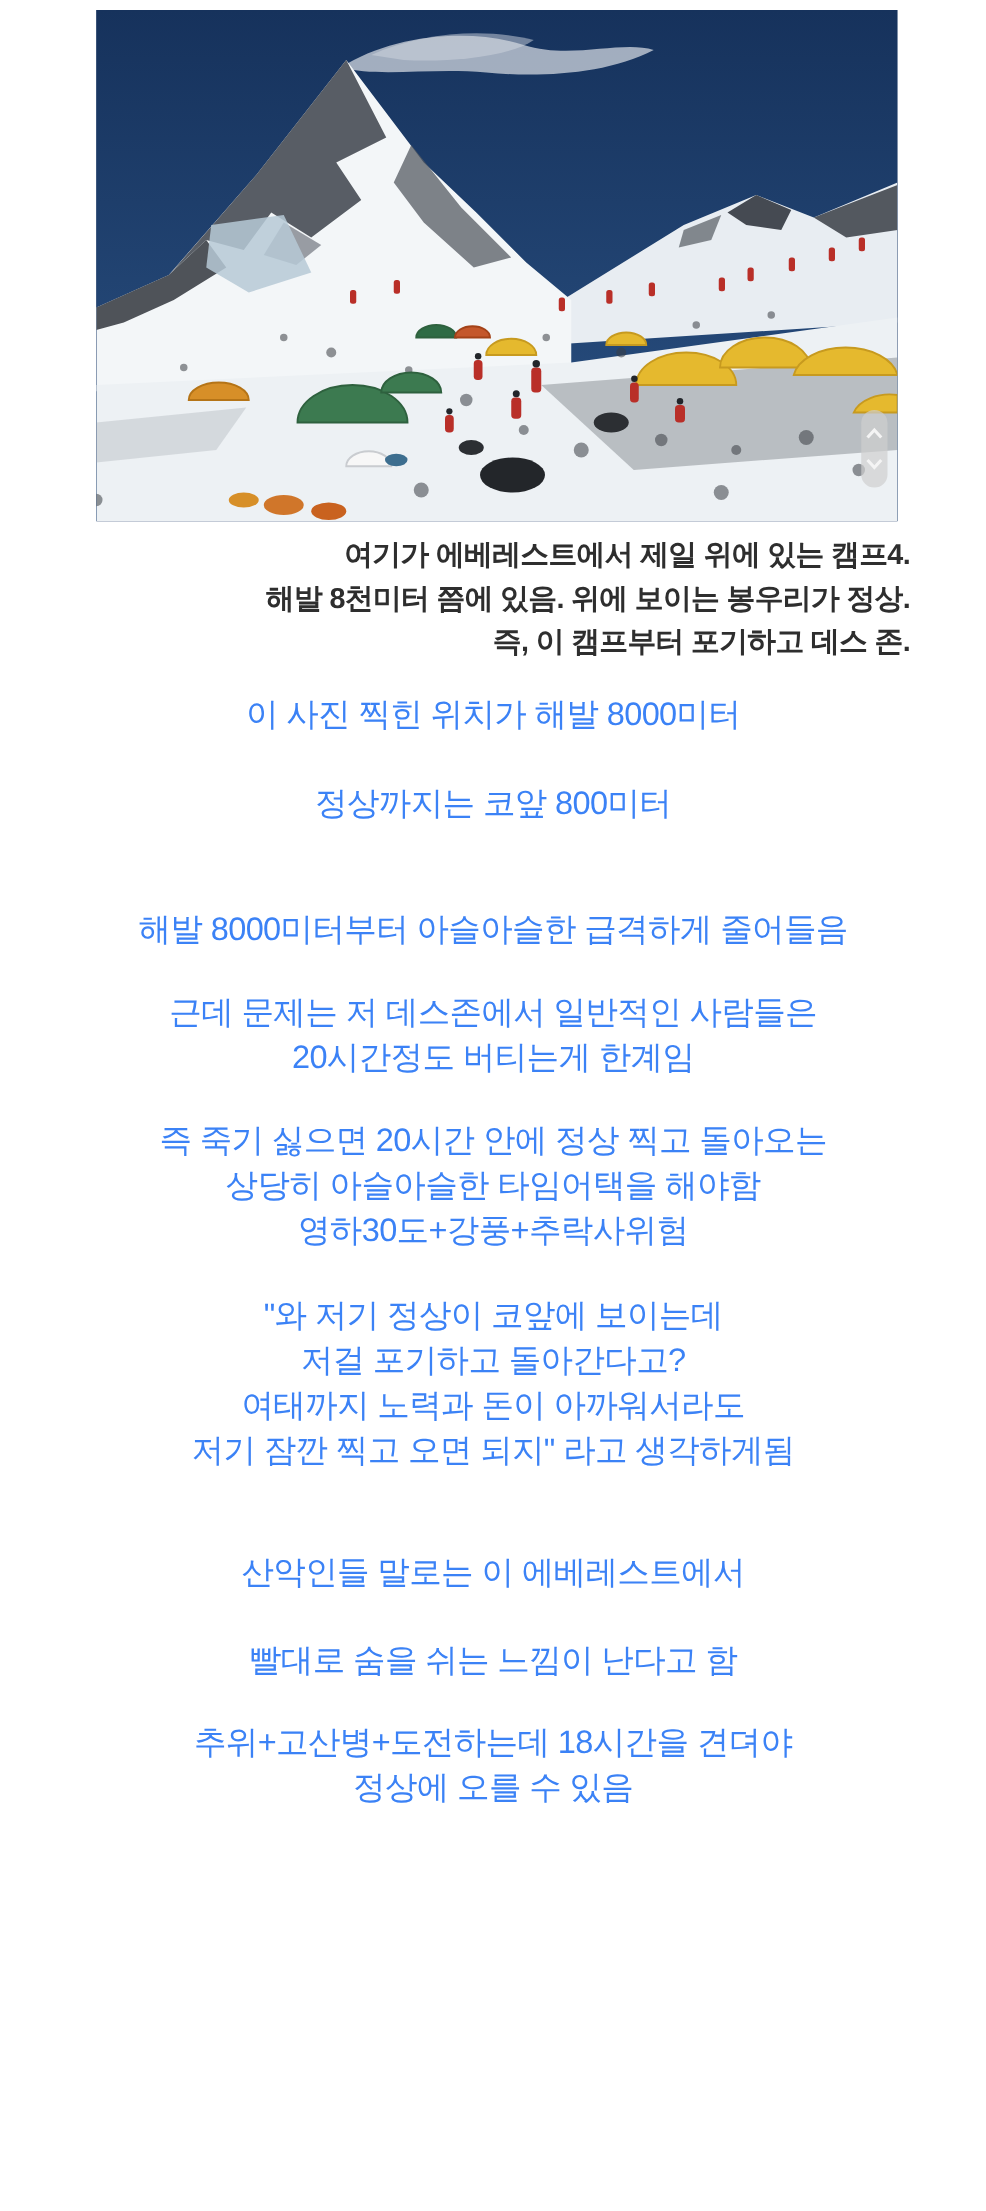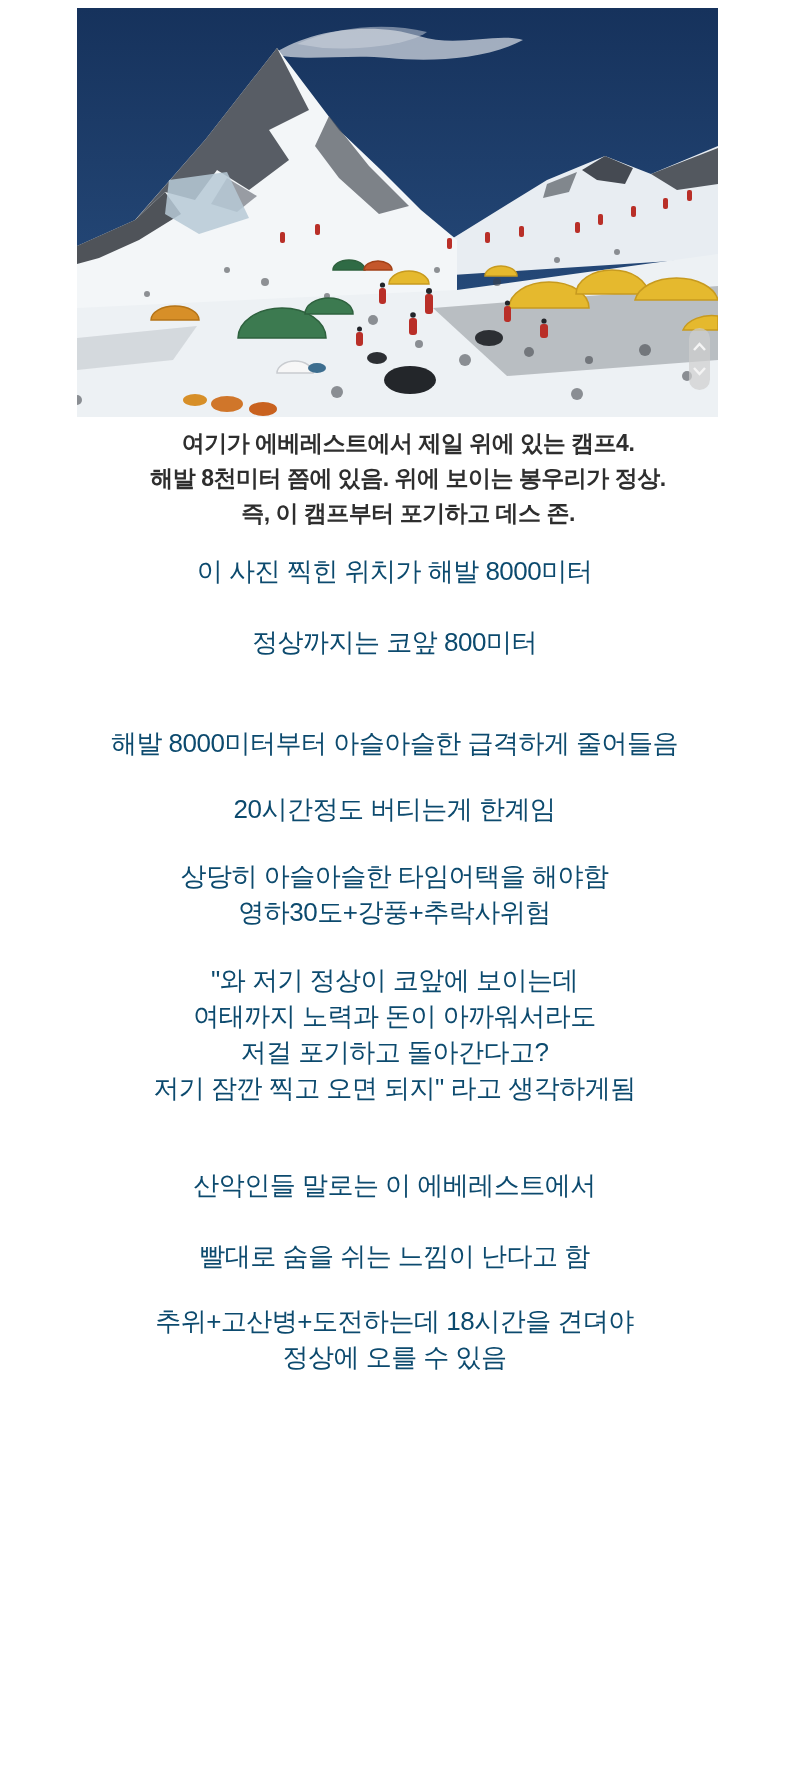--- a/index.html
+++ b/index.html
@@ -30,31 +30,31 @@
   .caption {
     position: absolute;
     left: 88px;
     top: 426px;
     width: 640px;
     font-size: 23px;
     font-weight: 700;
     color: #2e2e2e;
     line-height: 35px;
     letter-spacing: -0.5px;
-    text-align: center;
+    text-align: right;
   }
   .caption .cap-line { display: block; }
   .content {
     position: absolute;
     top: 553px;
     left: 0;
     width: 789px;
     text-align: center;
     font-size: 26px;
-    color: #0c4a6e;
+    color: #3b82f6;
     line-height: 36px;
     letter-spacing: -0.5px;
   }
   .content p { margin: 0; padding: 0; }
   .content .line { display: block; }
   .m35 { margin-top: 35px !important; }
   .m65 { margin-top: 65px !important; }
   .m34 { margin-top: 34px !important; }
   .m30 { margin-top: 30px !important; }
   .m31 { margin-top: 31px !important; }
@@ -205,30 +205,32 @@
     <p>
       <span class="line">이 사진 찍힌 위치가 해발 8000미터</span>
     </p>
     <p class="m35">
       <span class="line">정상까지는 코앞 800미터</span>
     </p>
     <p class="m65">
       <span class="line">해발 8000미터부터 아슬아슬한 급격하게 줄어들음</span>
     </p>
     <p class="m30">
+      <span class="line">근데 문제는 저 데스존에서 일반적인 사람들은</span>
       <span class="line">20시간정도 버티는게 한계임</span>
     </p>
     <p class="m31">
+      <span class="line">즉 죽기 싫으면 20시간 안에 정상 찍고 돌아오는</span>
       <span class="line">상당히 아슬아슬한 타임어택을 해야함</span>
       <span class="line">영하30도+강풍+추락사위험</span>
     </p>
     <p class="m32">
       <span class="line">"와 저기 정상이 코앞에 보이는데</span>
+      <span class="line">저걸 포기하고 돌아간다고?</span>
       <span class="line">여태까지 노력과 돈이 아까워서라도</span>
-      <span class="line">저걸 포기하고 돌아간다고?</span>
       <span class="line">저기 잠깐 찍고 오면 되지" 라고 생각하게됨</span>
     </p>
     <p class="m61">
       <span class="line">산악인들 말로는 이 에베레스트에서</span>
     </p>
     <p class="m35">
       <span class="line">빨대로 숨을 쉬는 느낌이 난다고 함</span>
     </p>
     <p class="m29">
       <span class="line">추위+고산병+도전하는데 18시간을 견뎌야</span>

